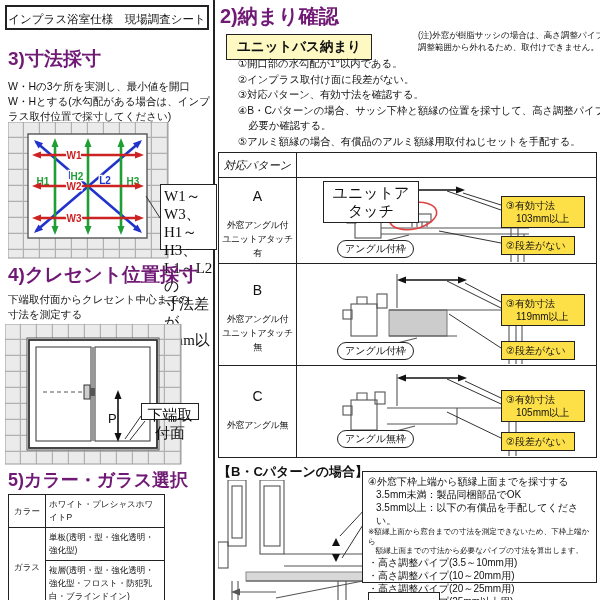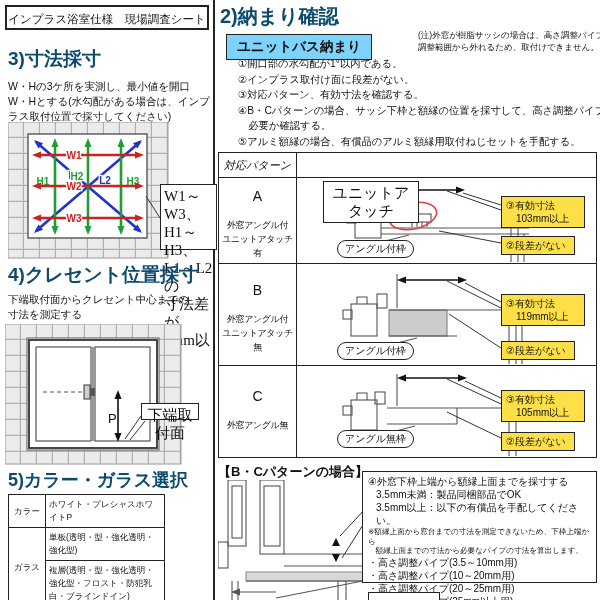--- a/index.html
+++ b/index.html
@@ -1,24 +1,24 @@
 <!DOCTYPE html>
 <html><head>
 <meta charset="utf-8">
 <style>
   html,body{margin:0;padding:0;}
   body{width:600px;height:600px;background:#fff;color:#111;
        font-family:"Liberation Sans","DejaVu Sans",sans-serif;}
   #page{position:relative;width:600px;height:600px;overflow:hidden;background:#fff;}
   .abs{position:absolute;}
   .prl{white-space:pre-line;}
-  .hd{font-weight:bold;color:#0c4a6e;}
+  .hd{font-weight:bold;color:#701a75;}
   .titlebox{border:2px solid #222;text-align:center;font-weight:normal;font-size:11.5px;
             padding-top:5px;box-sizing:border-box;background:#fff;}
-  .subbox{border:1.5px solid #222;font-weight:bold;font-size:13.5px;padding:3px 10px;background:#7dd3fc;}
+  .subbox{border:1.5px solid #222;font-weight:bold;font-size:13.5px;padding:3px 10px;background:#fef9c3;}
   .body-txt{font-size:10.5px;line-height:15px;}
   .note-txt{font-size:8.5px;line-height:11.5px;}
   .list-txt{font-size:10.3px;line-height:15.5px;}
   .cbox{border:1.4px solid #222;background:#fde047;font-size:10px;line-height:1.3;
         padding:2px 4px;box-sizing:border-box;}
   .cbox-sm{border:1.2px solid #222;background:#fff;font-size:15px;line-height:1.2;
         padding:2px 3px;box-sizing:border-box;font-family:Liberation Serif, serif;}
   .rlabel{border:1.3px solid #222;border-radius:9px;background:#fff;font-size:10px;
         padding:1px 7px;box-sizing:border-box;white-space:nowrap;}
   .divider{background:#222;}

